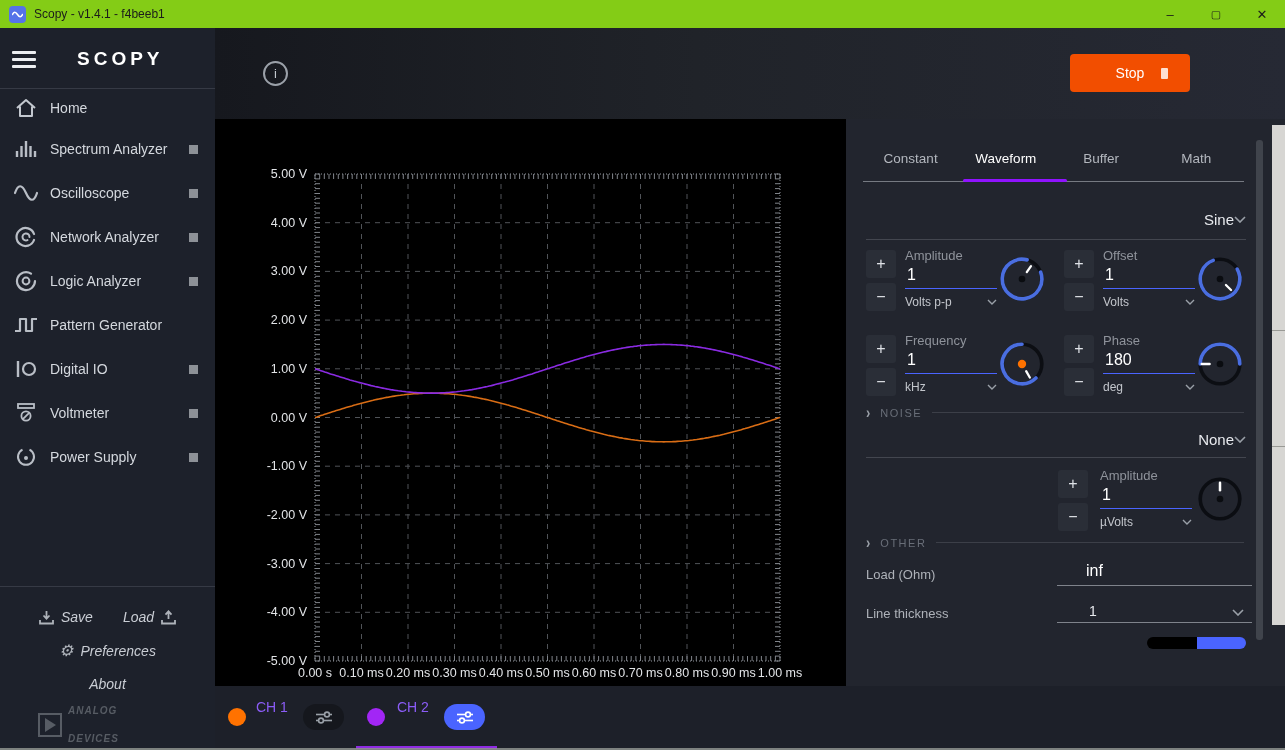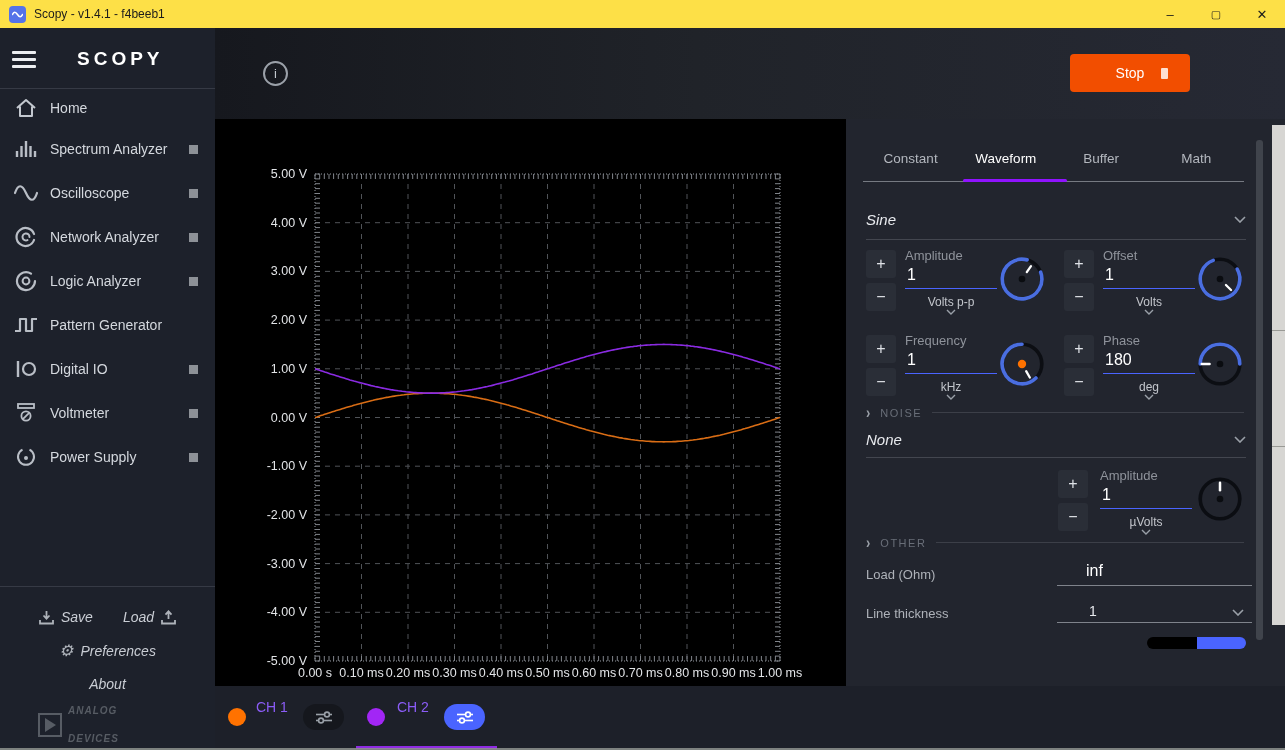--- a/index.html
+++ b/index.html
@@ -1,21 +1,21 @@
 <!DOCTYPE html>
 <html><head>
 <meta charset="utf-8">
 <style>
   * { margin:0; padding:0; box-sizing:border-box; }
   html,body { background:#0c0d10; }
   body { font-family:"Liberation Sans", sans-serif; }
   .screen { position:relative; width:1285px; height:750px; overflow:hidden; background:#1d2028; }
 
   
-  .titlebar { height:28px; background:#fde047; display:flex; align-items:center; position:relative; }
+  .titlebar { height:28px; background:#84cc16; display:flex; align-items:center; position:relative; }
   .app-icon { width:17px; height:17px; border-radius:4px; background:#5573e8; margin:0 8px 0 9px; display:flex; align-items:center; justify-content:center; }
   .title-text { font-size:12px; color:#1b1b1b; }
   .win-controls { margin-left:auto; display:flex; height:100%; }
   .win-btn { width:46px; height:100%; display:flex; align-items:center; justify-content:center; font-size:13px; color:#1b1b1b; cursor:default; }
 
   .body-row { display:flex; height:722px; }
 
   
   .sidebar { width:215px; background:#1d212b; position:relative; flex:none; }
   .sb-head { display:flex; align-items:center; padding:20px 0 18px 12px; }
@@ -55,31 +55,31 @@
   .plot-wrap { width:631px; height:567px; background:#000; flex:none; }
 
   
   .panel { width:439px; height:567px; background:#22252e; position:relative; flex:none; }
   .tabs { position:absolute; left:17px; top:24px; width:381px; display:flex; }
   .tab { flex:1; text-align:center; font-size:13.5px; color:#b3b7be; padding:8px 0; cursor:pointer; }
   .tab.active { color:#ffffff; }
   .tab-track { position:absolute; left:17px; top:62px; width:381px; height:1px; background:#767a82; }
   .tab-accent { position:absolute; left:117px; top:60px; width:104px; height:3px; background:#9013fe; border-radius:2px; }
 
-  .select-row { position:absolute; display:flex; align-items:center; justify-content:space-between; cursor:pointer;font-style:italic; }
+  .select-row { position:absolute; display:flex; align-items:center; justify-content:flex-end; cursor:pointer; }
   .select-row .sel-text { font-size:15px; color:#e8eaee; }
   .hline { position:absolute; height:1px; background:#43464f; }
 
   .param { position:absolute; width:181px; height:76px; }
   .stepper { position:absolute; left:0; top:2px; display:flex; flex-direction:column; gap:5px; }
   .step-btn { width:30px; height:28px; background:#2a2e37; border:none; border-radius:3px; color:#dfe2e7; font-size:16px; line-height:1; cursor:pointer; font-family:inherit; }
   .p-mid { position:absolute; left:39px; top:0; width:92px; }
   .p-label { font-size:13px; color:#8f939b; }
   .p-value { font-size:16px; color:#ffffff; padding:3px 0 4px 2px; border-bottom:1px solid #4a64ff; }
-  .p-unit { display:flex; align-items:center; justify-content:space-between; margin-top:6px; font-size:12px; color:#c3c6cc; cursor:pointer;flex-direction:column; }
+  .p-unit { display:flex; align-items:center; justify-content:space-between; margin-top:6px; font-size:12px; color:#c3c6cc; cursor:pointer; }
   .knob { position:absolute; right:0; top:6px; width:50px; height:50px; cursor:pointer; }
 
   .sect-head { position:absolute; left:20px; right:41px; display:flex; align-items:center; gap:10px; cursor:pointer; }
   .sect-chev { color:#9aa0a8; font-size:13px; font-weight:700; transform:scaleY(1.2); }
   .sect-title { font-size:11px; letter-spacing:1.5px; color:#696e78; }
   .sect-line { flex:1; height:1px; background:#3c3f48; }
 
   .plain-label { position:absolute; font-size:13px; color:#aeb2b9; }
   .inf-value { position:absolute; font-size:16px; color:#fff; }
   .thick-value { position:absolute; font-size:14px; color:#e6e8ec; }

